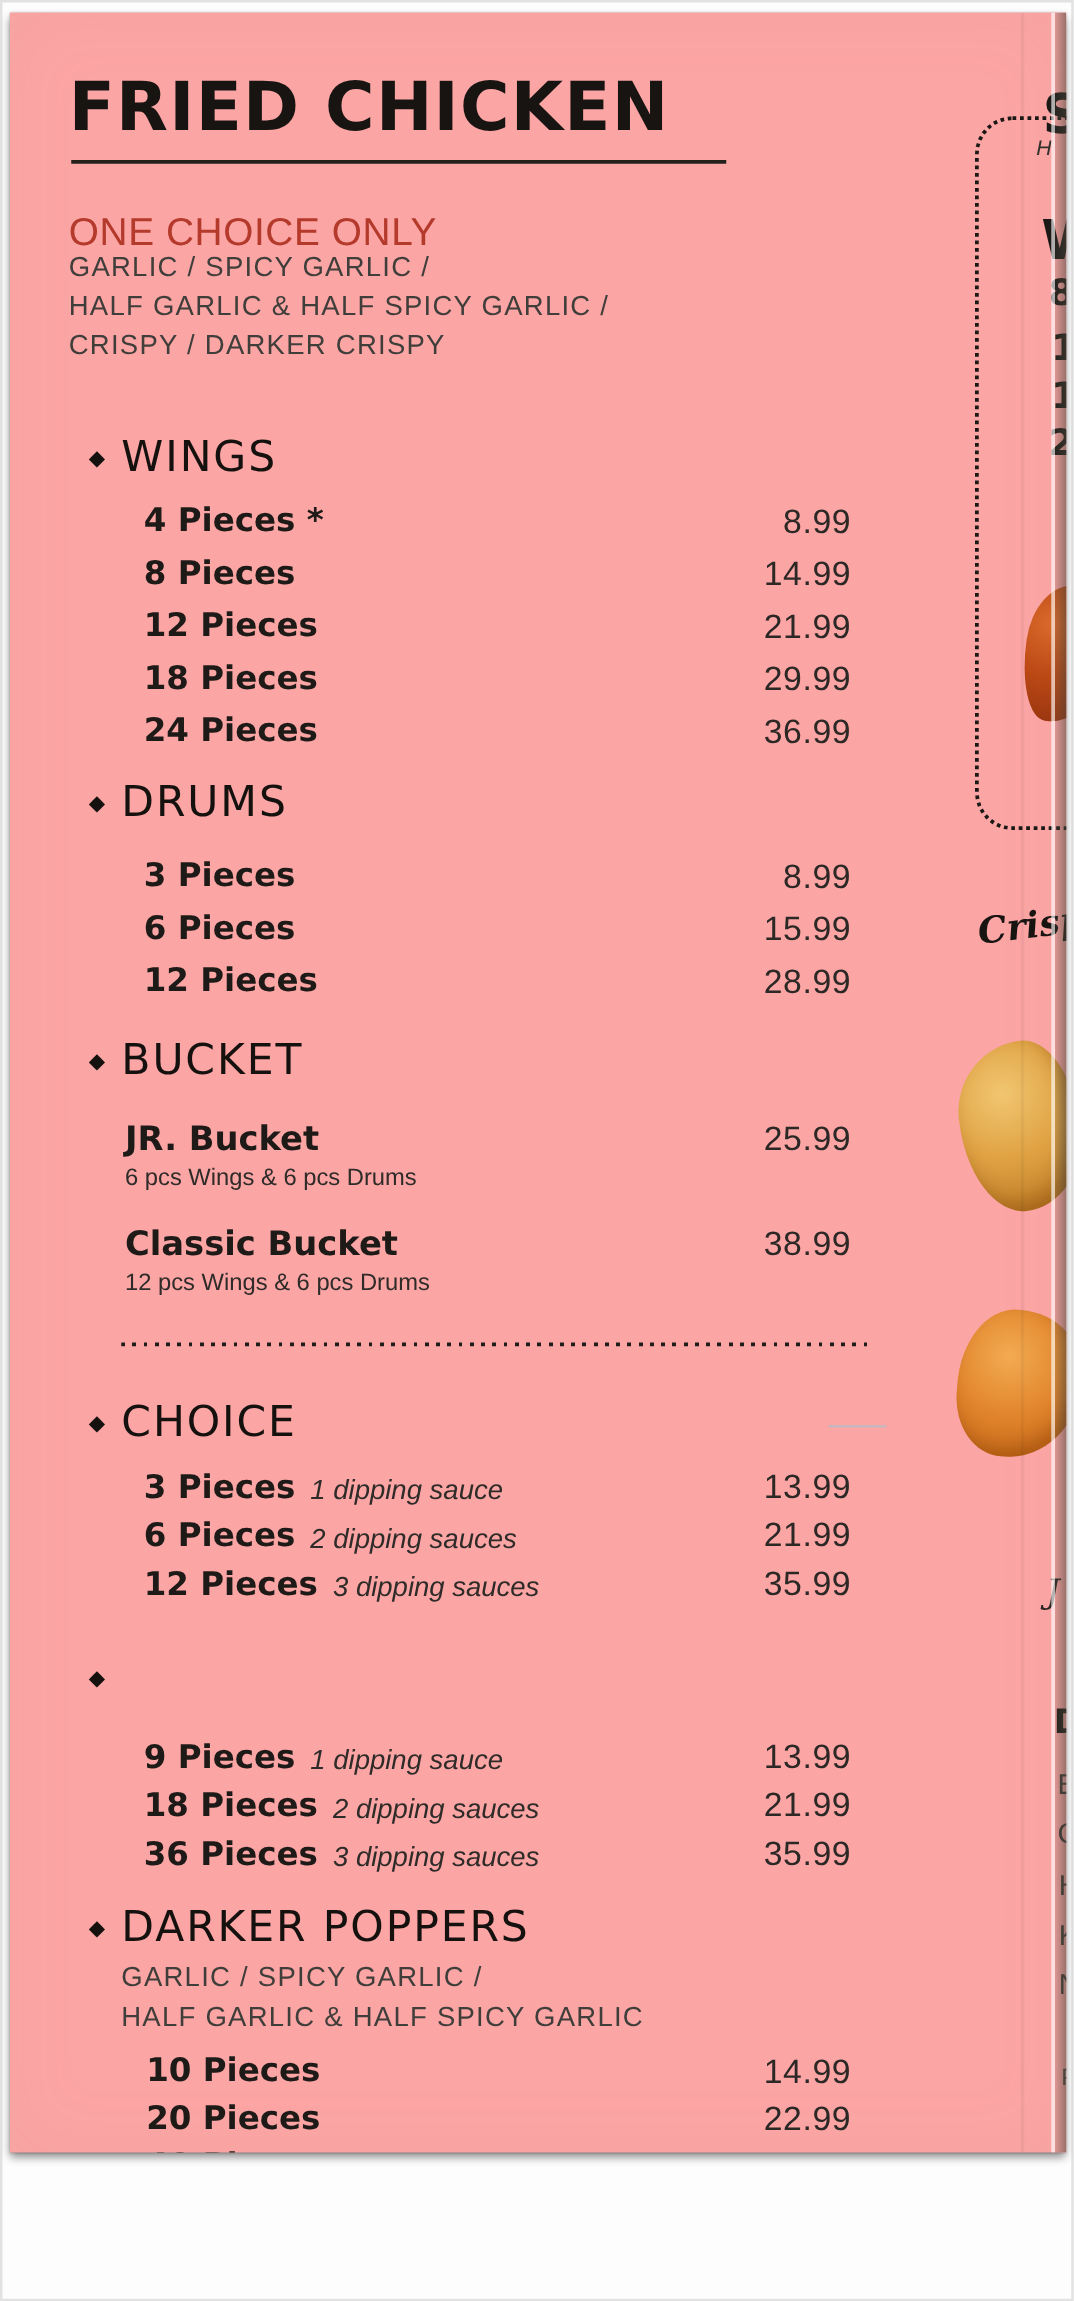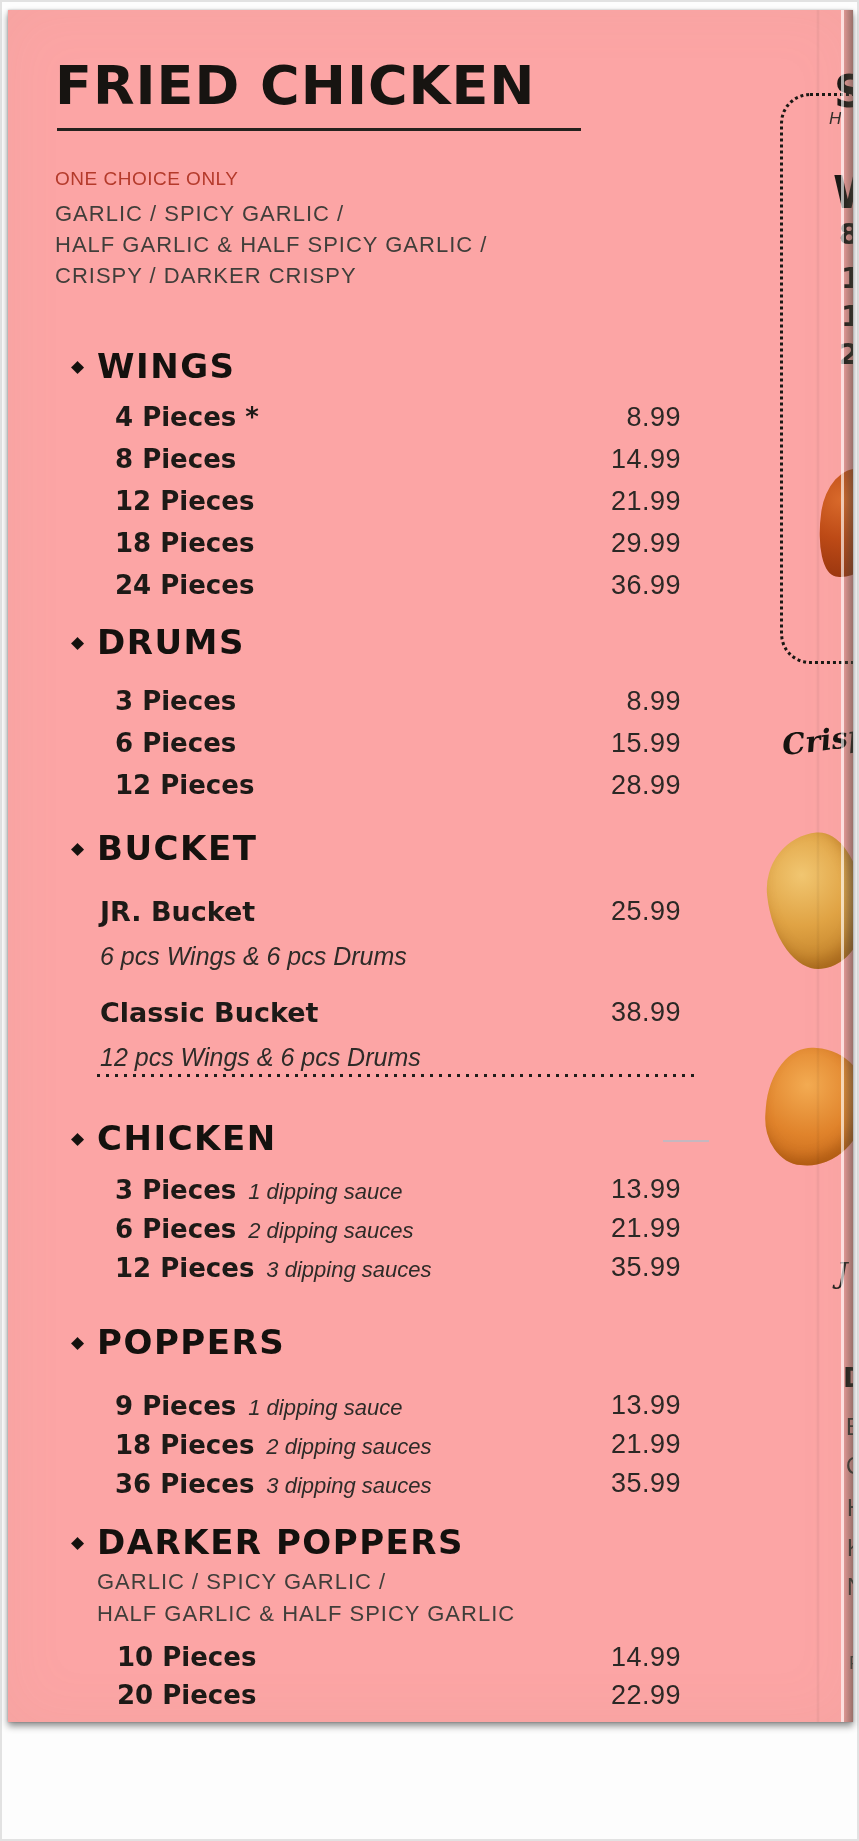--- a/index.html
+++ b/index.html
@@ -6,40 +6,40 @@
   .screen{position:relative;width:859px;height:1841px;background:#fdfdfd;overflow:hidden;
           font-family:"Liberation Sans",sans-serif;box-shadow:inset 0 0 0 2px #e2e2e2;}
   .paper{position:absolute;left:8px;top:10px;width:845px;height:1712px;background:#fca5a5;
          overflow:hidden;box-shadow:0 4px 7px rgba(0,0,0,.45),0 0 2px rgba(0,0,0,.25),
          inset 0 0 60px rgba(160,150,120,.08);}
 
   
   .title{position:absolute;left:47px;top:44px;font-family:"DejaVu Sans",sans-serif;
          font-weight:bold;font-size:54px;letter-spacing:1px;color:#171411;white-space:nowrap;}
   .title-rule{position:absolute;left:49px;top:118px;width:524px;height:3px;background:#24211d;}
-  .notice{position:absolute;left:47px;top:158px;font-size:19px;letter-spacing:.5px;font-weight:500;}
+  .notice{position:absolute;left:47px;top:158px;font-size:31px;letter-spacing:.5px;font-weight:500;}
   .choices{position:absolute;left:47px;top:188px;font-size:22px;line-height:31px;
            letter-spacing:1px;color:#403e3a;}
   .sec{position:absolute;left:47px;width:626px;}
   .sec-head{display:flex;align-items:center;gap:13px;padding-left:16px;height:40px;}
   .diamond{font-size:17px;color:#14110e;line-height:1;}
-  .sec-title{font-family:"DejaVu Sans",sans-serif;font-weight:bold;font-size:34px;
+  .sec-title{font-family:"DejaVu Sans",sans-serif;font-weight:normal;font-size:34px;
              letter-spacing:1.5px;color:#14110e;white-space:nowrap;}
   .rows{margin-top:10px;}
   .mrow{display:flex;align-items:center;height:42px;padding-left:60px;}
   .mrow-sm{height:39px;}
   .iname{font-family:"DejaVu Sans",sans-serif;font-weight:bold;font-size:26px;
          color:#1d1a17;white-space:nowrap;}
   .inote{font-size:22px;font-style:italic;color:#2e2b28;margin-left:12px;white-space:nowrap;
          position:relative;top:2px;}
   .iprice{margin-left:auto;font-size:27px;color:#2b2825;letter-spacing:.5px;}
   .brow{padding-left:45px;margin-bottom:24px;}
   .btop{display:flex;align-items:center;height:34px;}
   .bname{font-family:"DejaVu Sans",sans-serif;font-weight:bold;font-size:27px;color:#1d1a17;}
-  .bdesc{font-size:25px;font-style:italic;color:#2e2b28;margin-top:14px;}
+  .bdesc{font-size:19px;color:#2e2b28;margin-top:4px;}
   .divider{position:absolute;left:89px;top:1064px;width:601px;height:3px;
            background:repeating-linear-gradient(90deg,#1f1d1a 0 3px,transparent 3px 9px);}
   .subtitles{padding-left:42px;font-size:22px;line-height:32px;letter-spacing:1px;
              color:#403e3a;margin-top:4px;margin-bottom:8px;}
   .mrow-dp{height:38px;padding-left:62px;justify-content:center;}
 
   
   .dotted-box{position:absolute;left:772px;top:83px;width:150px;height:565px;
               border:3.5px dotted #1a1814;border-radius:30px;z-index:1;}
   .rfrag{position:absolute;z-index:3;color:#1b1815;white-space:nowrap;}
@@ -171,21 +171,21 @@
           <div class="bdesc">12 pcs Wings &amp; 6 pcs Drums</div>
         </div>
       </div>
     </div>
 
     <div class="divider"></div>
 
     <div class="sec" style="top:1108px">
       <div class="sec-head">
         <span class="diamond">◆</span>
-        <span class="sec-title">CHICKEN</span>
+        <span class="sec-title">CHOICE</span>
       </div>
       <div class="rows" style="margin-top:12px">
         <div class="mrow mrow-sm">
             <span class="iname">3 Pieces</span>
             <span class="inote">1 dipping sauce</span>
             <span class="iprice">13.99</span>
           </div>
         <div class="mrow mrow-sm">
             <span class="iname">6 Pieces</span>
             <span class="inote">2 dipping sauces</span>
@@ -195,21 +195,20 @@
             <span class="iname">12 Pieces</span>
             <span class="inote">3 dipping sauces</span>
             <span class="iprice">35.99</span>
           </div>
       </div>
     </div>
 
     <div class="sec" style="top:1312px">
       <div class="sec-head">
         <span class="diamond">◆</span>
-        <span class="sec-title">POPPERS</span>
       </div>
       <div class="rows" style="margin-top:24px">
         <div class="mrow mrow-sm">
             <span class="iname">9 Pieces</span>
             <span class="inote">1 dipping sauce</span>
             <span class="iprice">13.99</span>
           </div>
         <div class="mrow mrow-sm">
             <span class="iname">18 Pieces</span>
             <span class="inote">2 dipping sauces</span>

